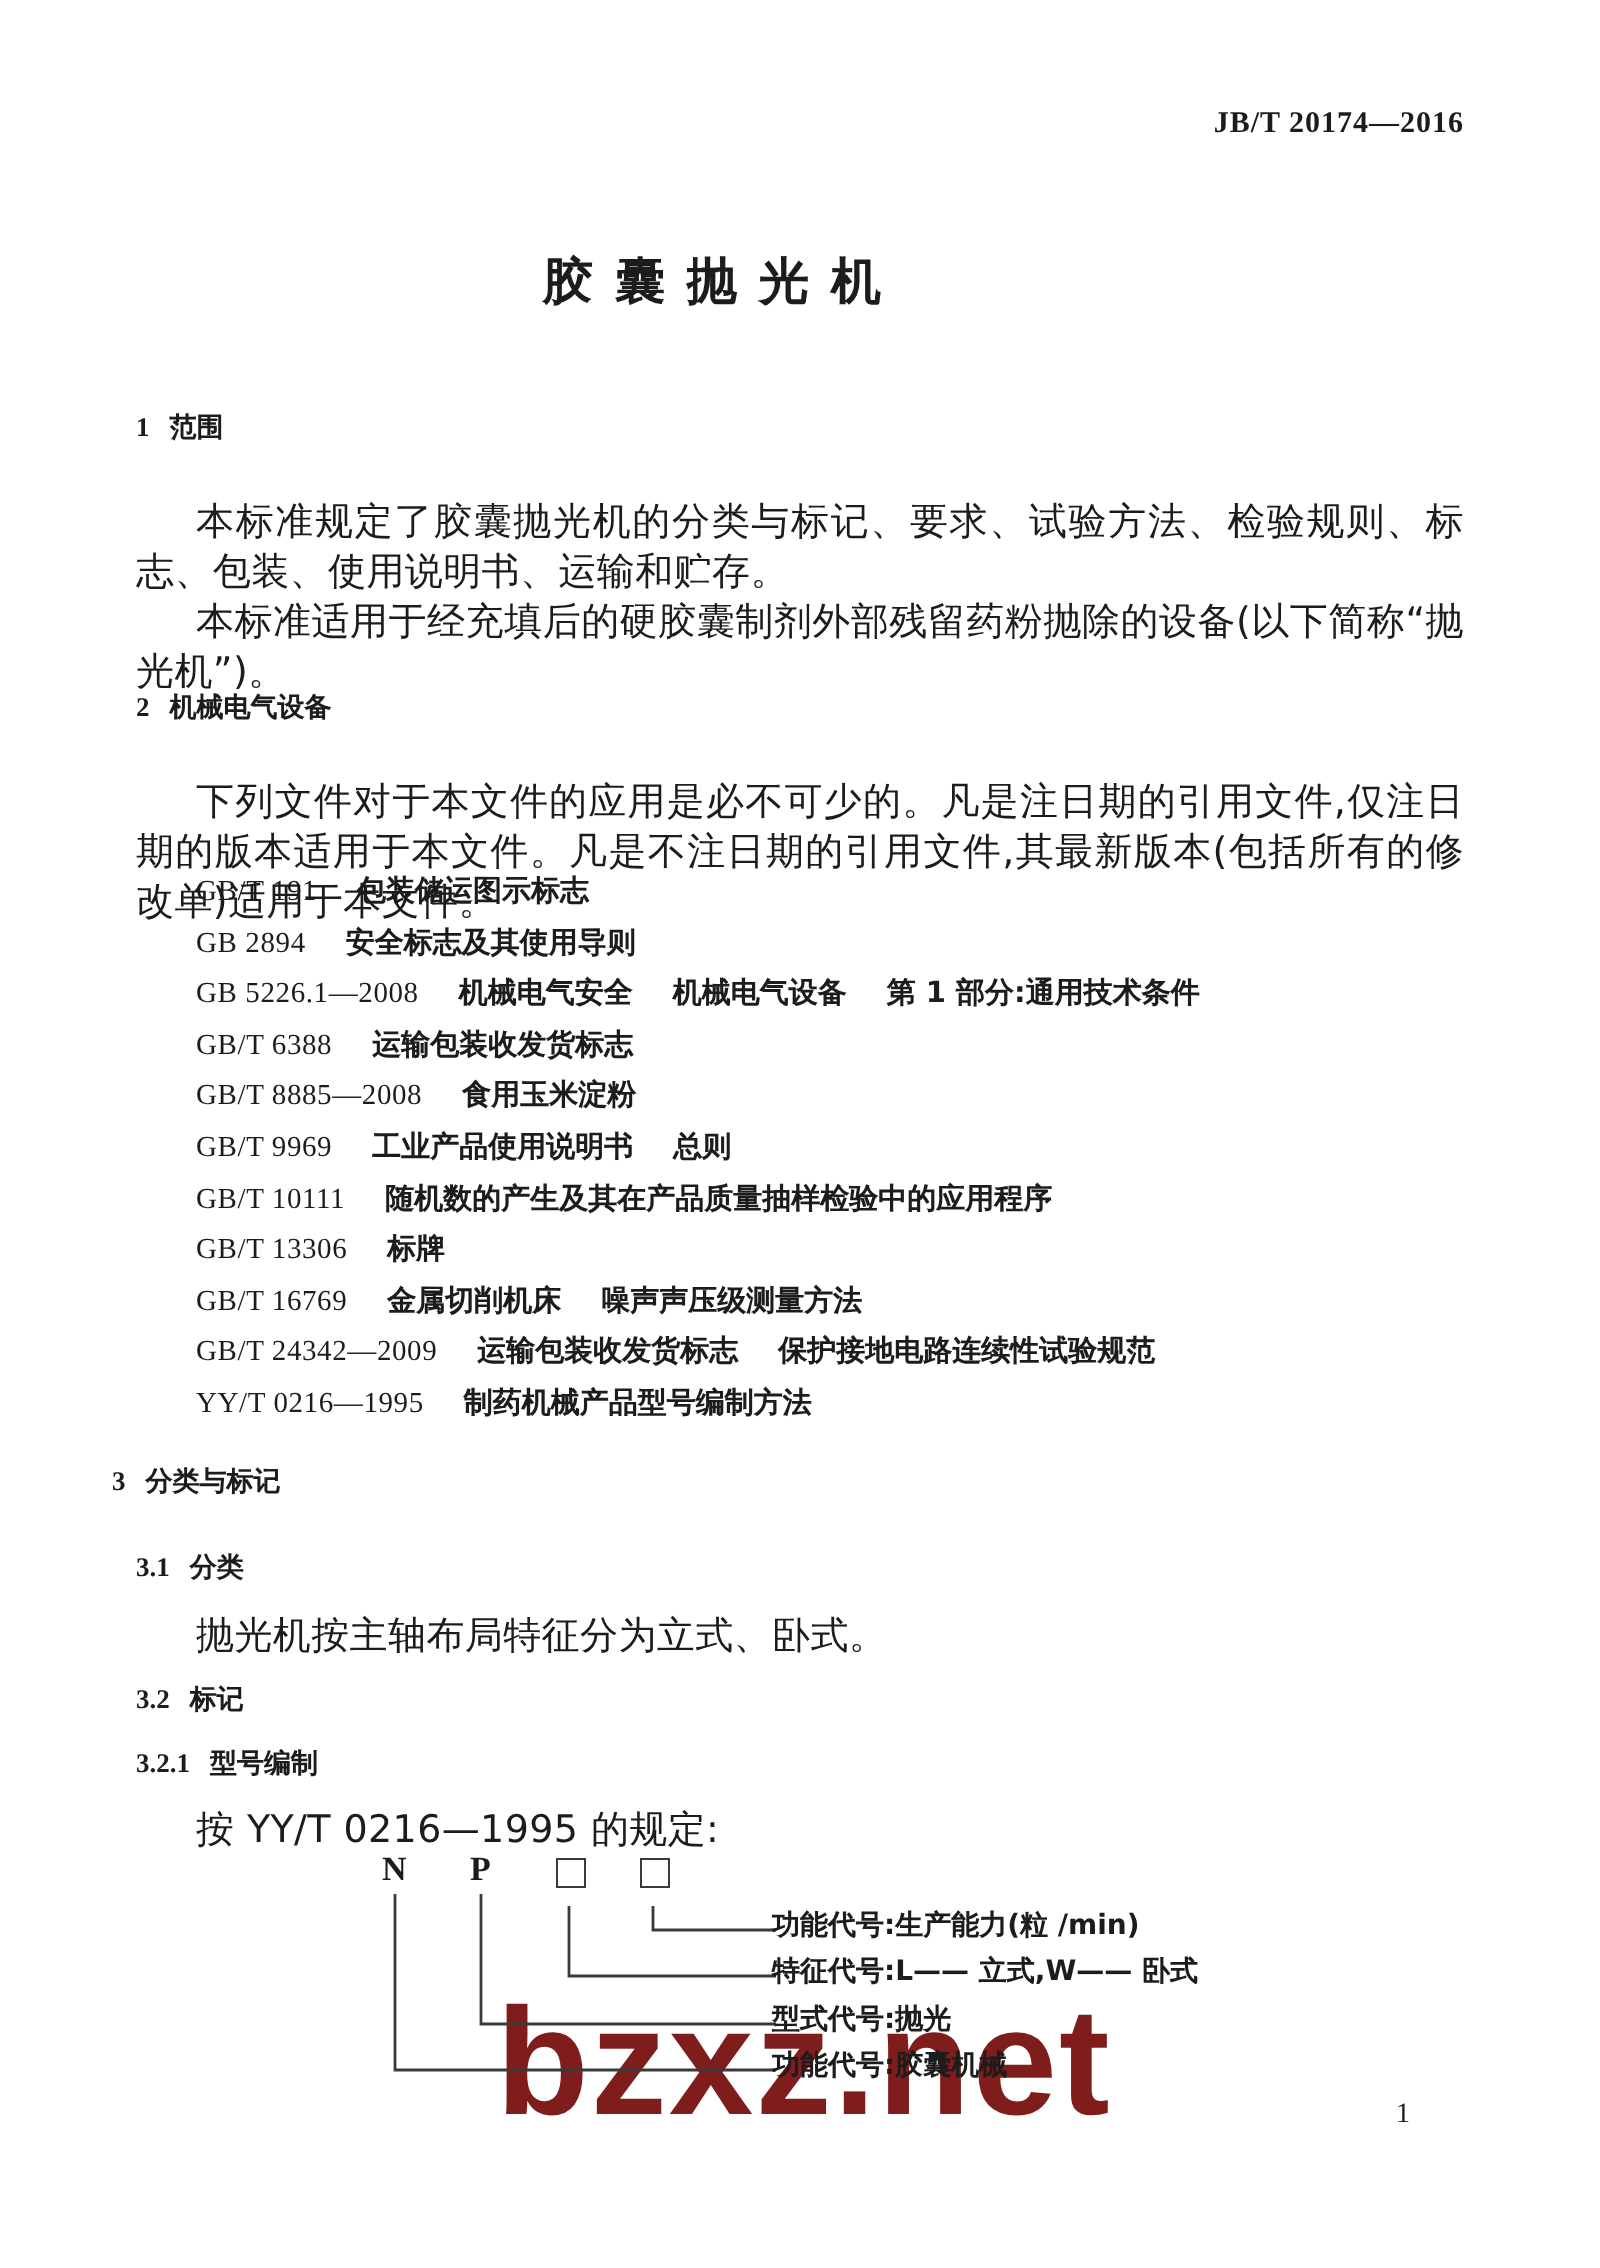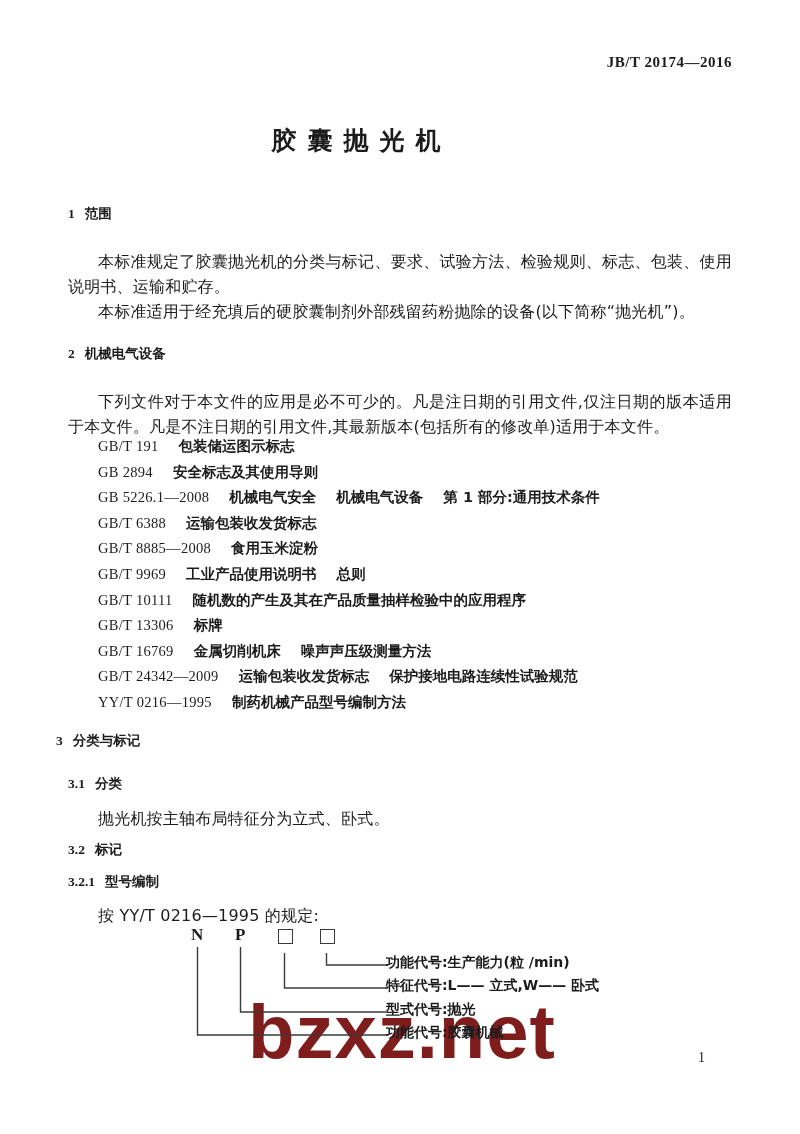--- a/index.html
+++ b/index.html
@@ -74,21 +74,21 @@
   .h2 {
     font-family: "DejaVu Sans", sans-serif;
     font-weight: bold;
     font-size: 13.5px;
     white-space: nowrap;
   }
   .h2 .num { margin-right: 10px; font-family: "Liberation Serif", serif; }
 
   .para {
     font-family: "DejaVu Sans", sans-serif;
-    font-size: 16px;
+    font-size: 19px;
     line-height: 25px;
     text-align: justify;
     letter-spacing: 0.2px;
   }
   .para.indent { text-indent: 30px; }
 
   .ref-line {
     font-family: "DejaVu Sans", sans-serif;
     font-size: 14.5px;
     line-height: 25.6px;

